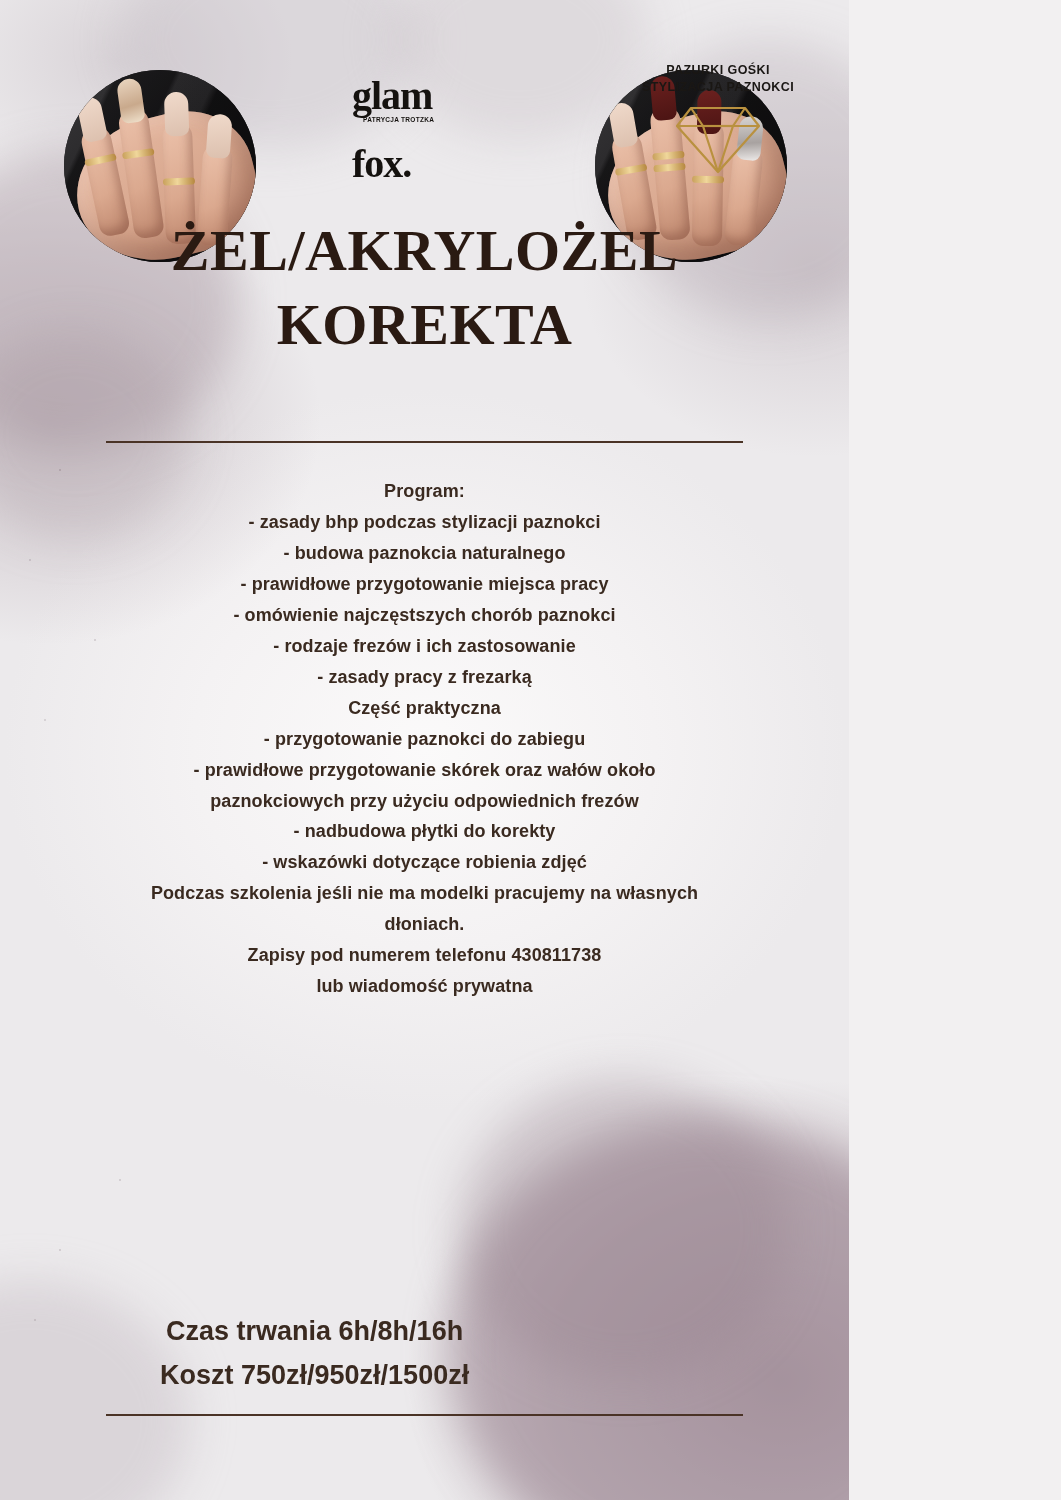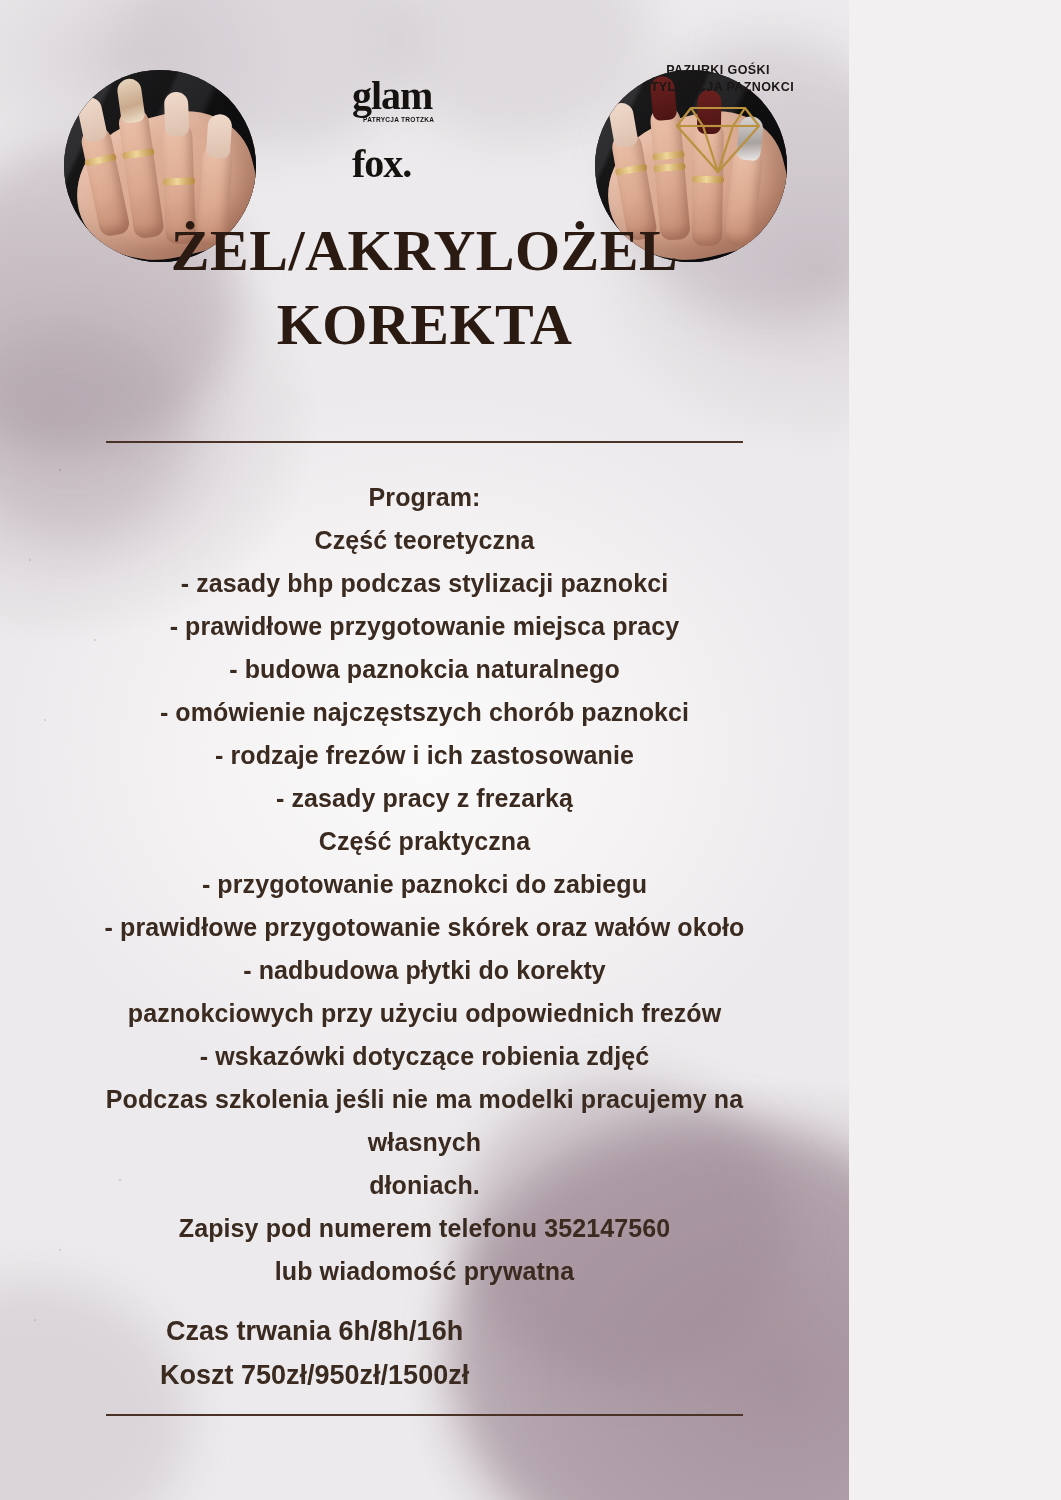--- a/index.html
+++ b/index.html
@@ -204,21 +204,21 @@
   .rule.top { top: 441px; }
   .rule.bottom { top: 1414px; height: 2px; }
 
   .program {
     position: absolute;
     left: 70px;
     right: 70px;
     top: 476px;
     text-align: center;
     color: #3a2a20;
-    font-size: 25px;
+    font-size: 18px;
     font-weight: 700;
     line-height: 1.72;
     letter-spacing: .1px;
   }
   .program .line { white-space: pre-wrap; }
 
   .footer {
     position: absolute;
     left: 160px;
     top: 1310px;
@@ -308,36 +308,35 @@
 
   <div class="title">
     <div>ŻEL/AKRYLOŻEL</div>
     <div>KOREKTA</div>
   </div>
 
   <div class="rule top"></div>
 
   <div class="program">
     <div class="line">Program:</div>
-    <div class="line">Część teoretyczna</div>
     <div class="line">- zasady bhp podczas stylizacji paznokci</div>
+    <div class="line">- budowa paznokcia naturalnego</div>
     <div class="line">- prawidłowe przygotowanie miejsca pracy</div>
-    <div class="line">- budowa paznokcia naturalnego</div>
     <div class="line">- omówienie najczęstszych chorób paznokci</div>
     <div class="line">- rodzaje frezów i ich zastosowanie</div>
     <div class="line">- zasady pracy z frezarką</div>
     <div class="line">Część praktyczna</div>
     <div class="line">- przygotowanie paznokci do zabiegu</div>
     <div class="line">- prawidłowe przygotowanie skórek oraz wałów około</div>
+    <div class="line">paznokciowych przy użyciu odpowiednich frezów</div>
     <div class="line">- nadbudowa płytki do korekty</div>
-    <div class="line">paznokciowych przy użyciu odpowiednich frezów</div>
     <div class="line">- wskazówki dotyczące robienia zdjęć</div>
     <div class="line">Podczas szkolenia jeśli nie ma modelki pracujemy na własnych</div>
     <div class="line">dłoniach.</div>
-    <div class="line">Zapisy pod numerem telefonu 352147560</div>
+    <div class="line">Zapisy pod numerem telefonu 430811738</div>
     <div class="line">lub wiadomość prywatna</div>
   </div>
 
   <div class="footer">
     <div>Czas trwania 6h/8h/16h</div>
     <div>Koszt 750zł/950zł/1500zł</div>
   </div>
 
   <div class="rule bottom"></div>
 </div>

